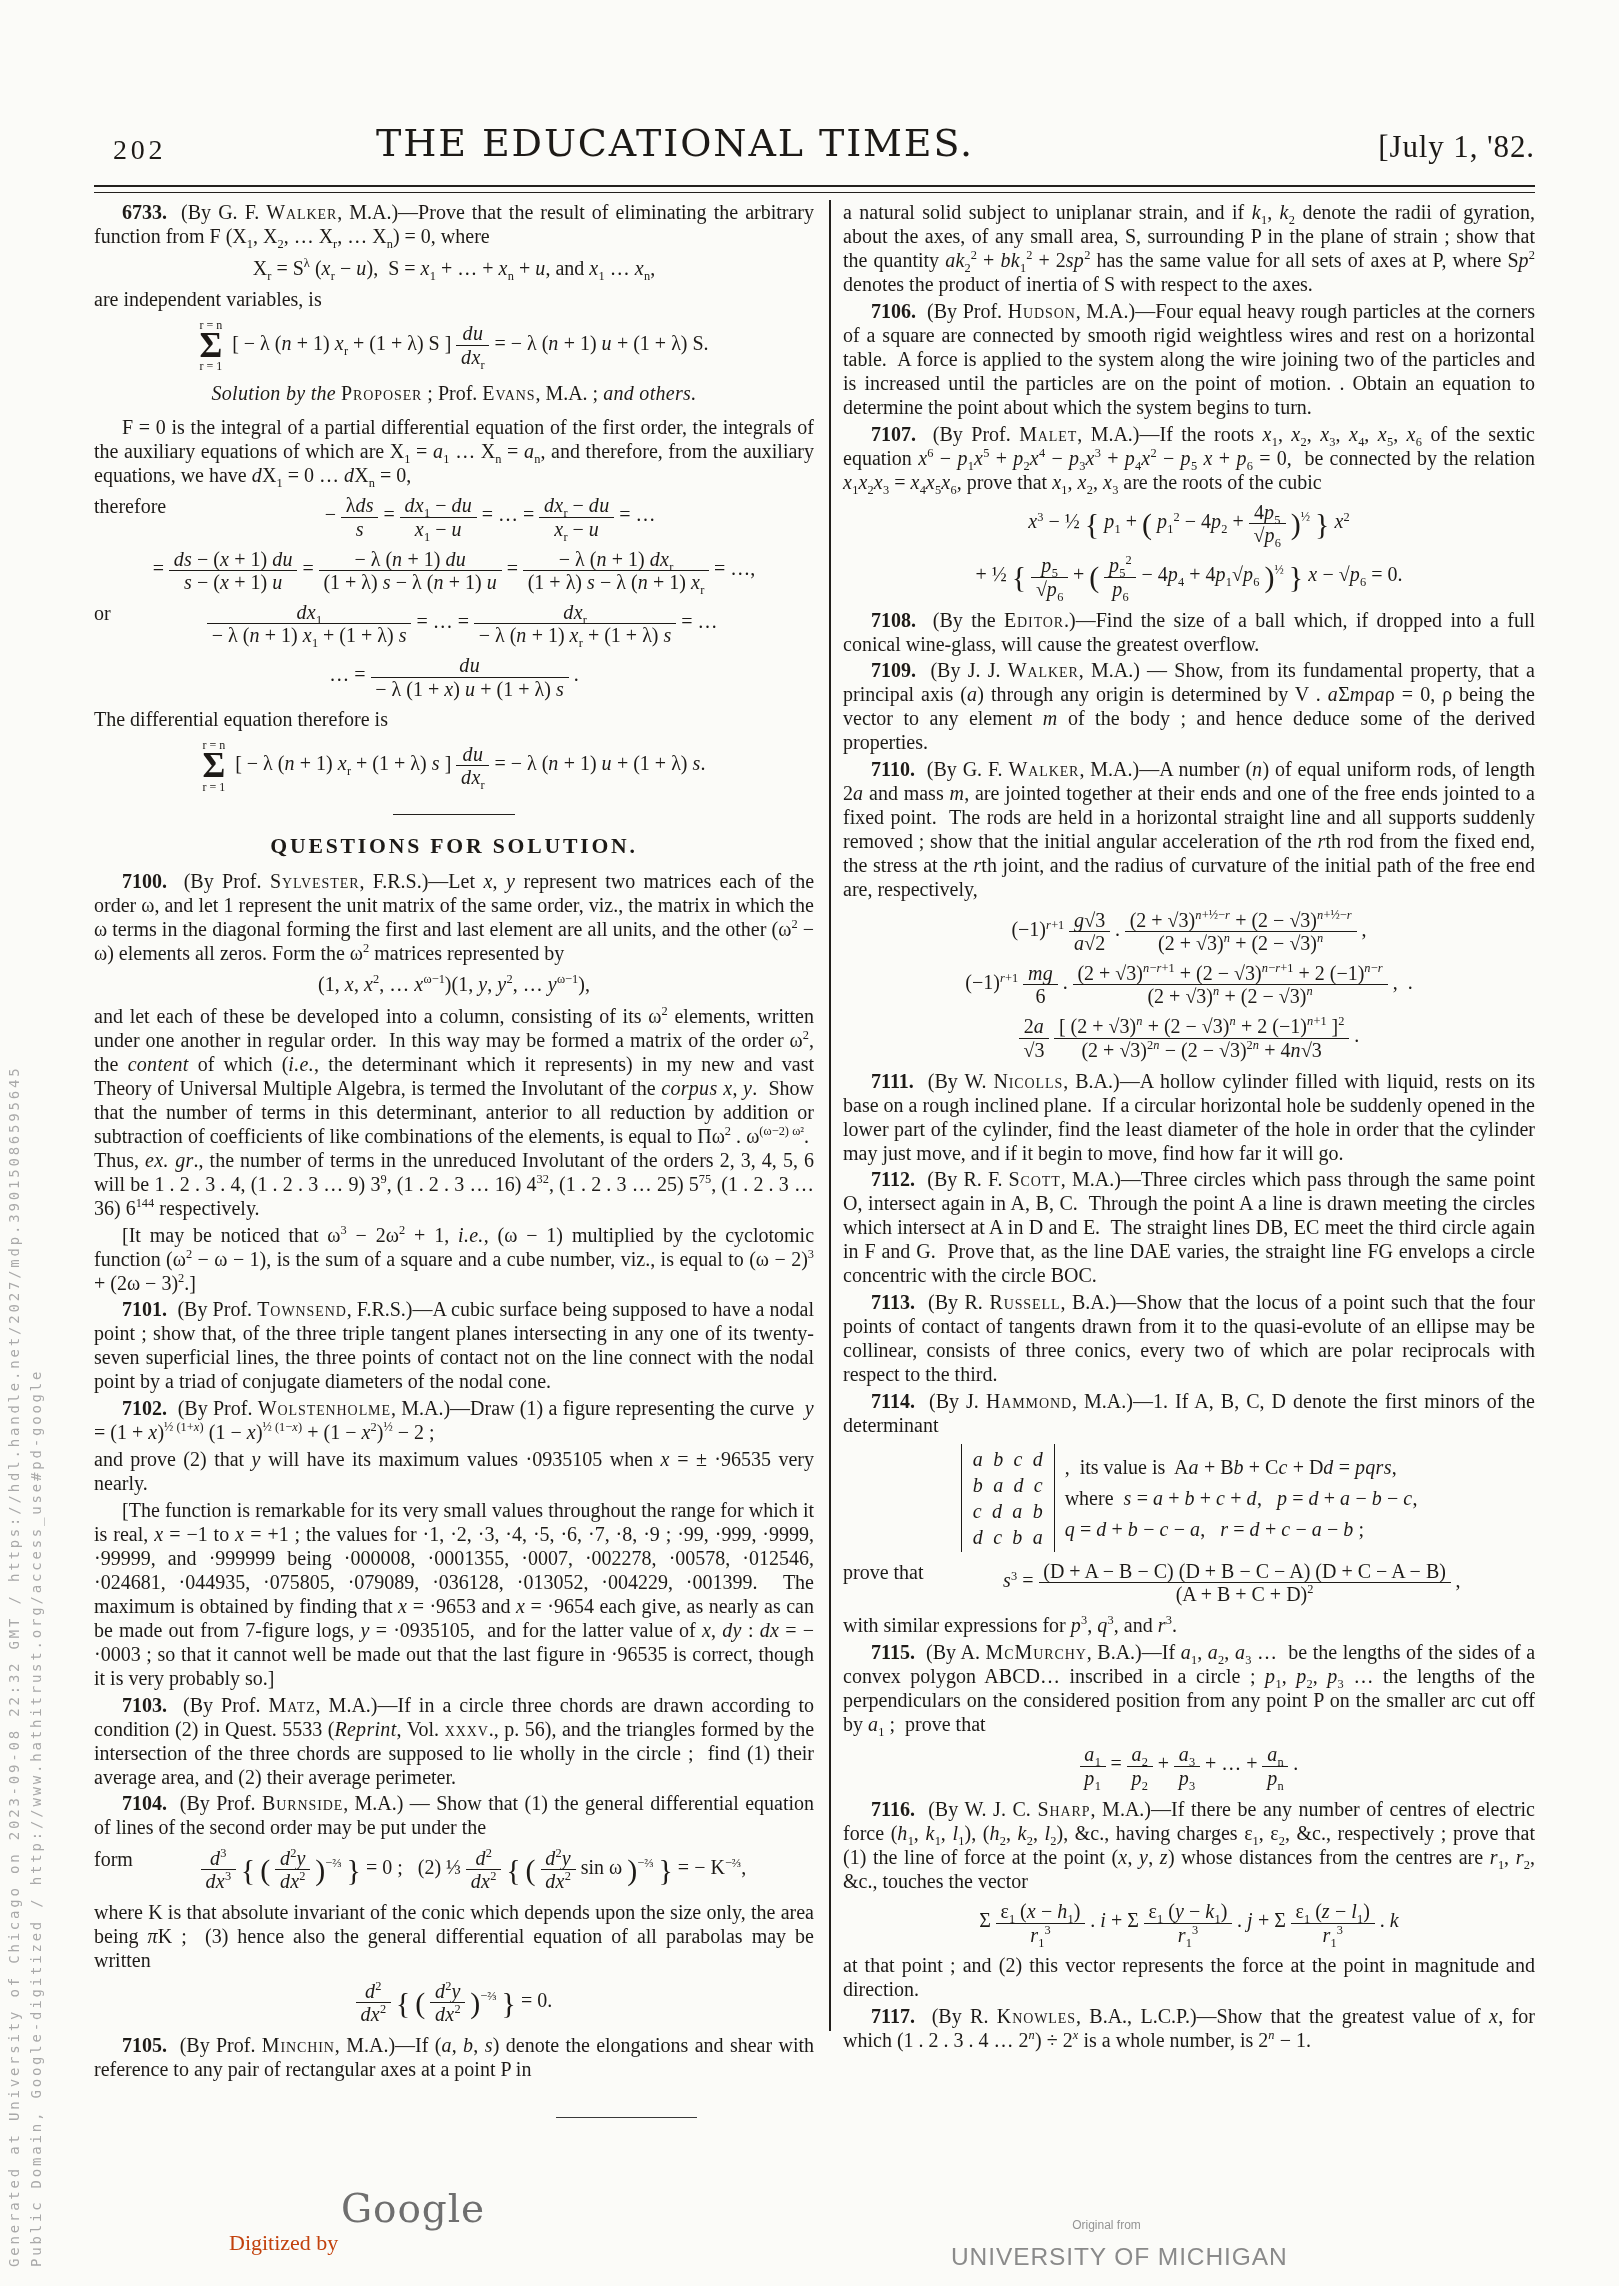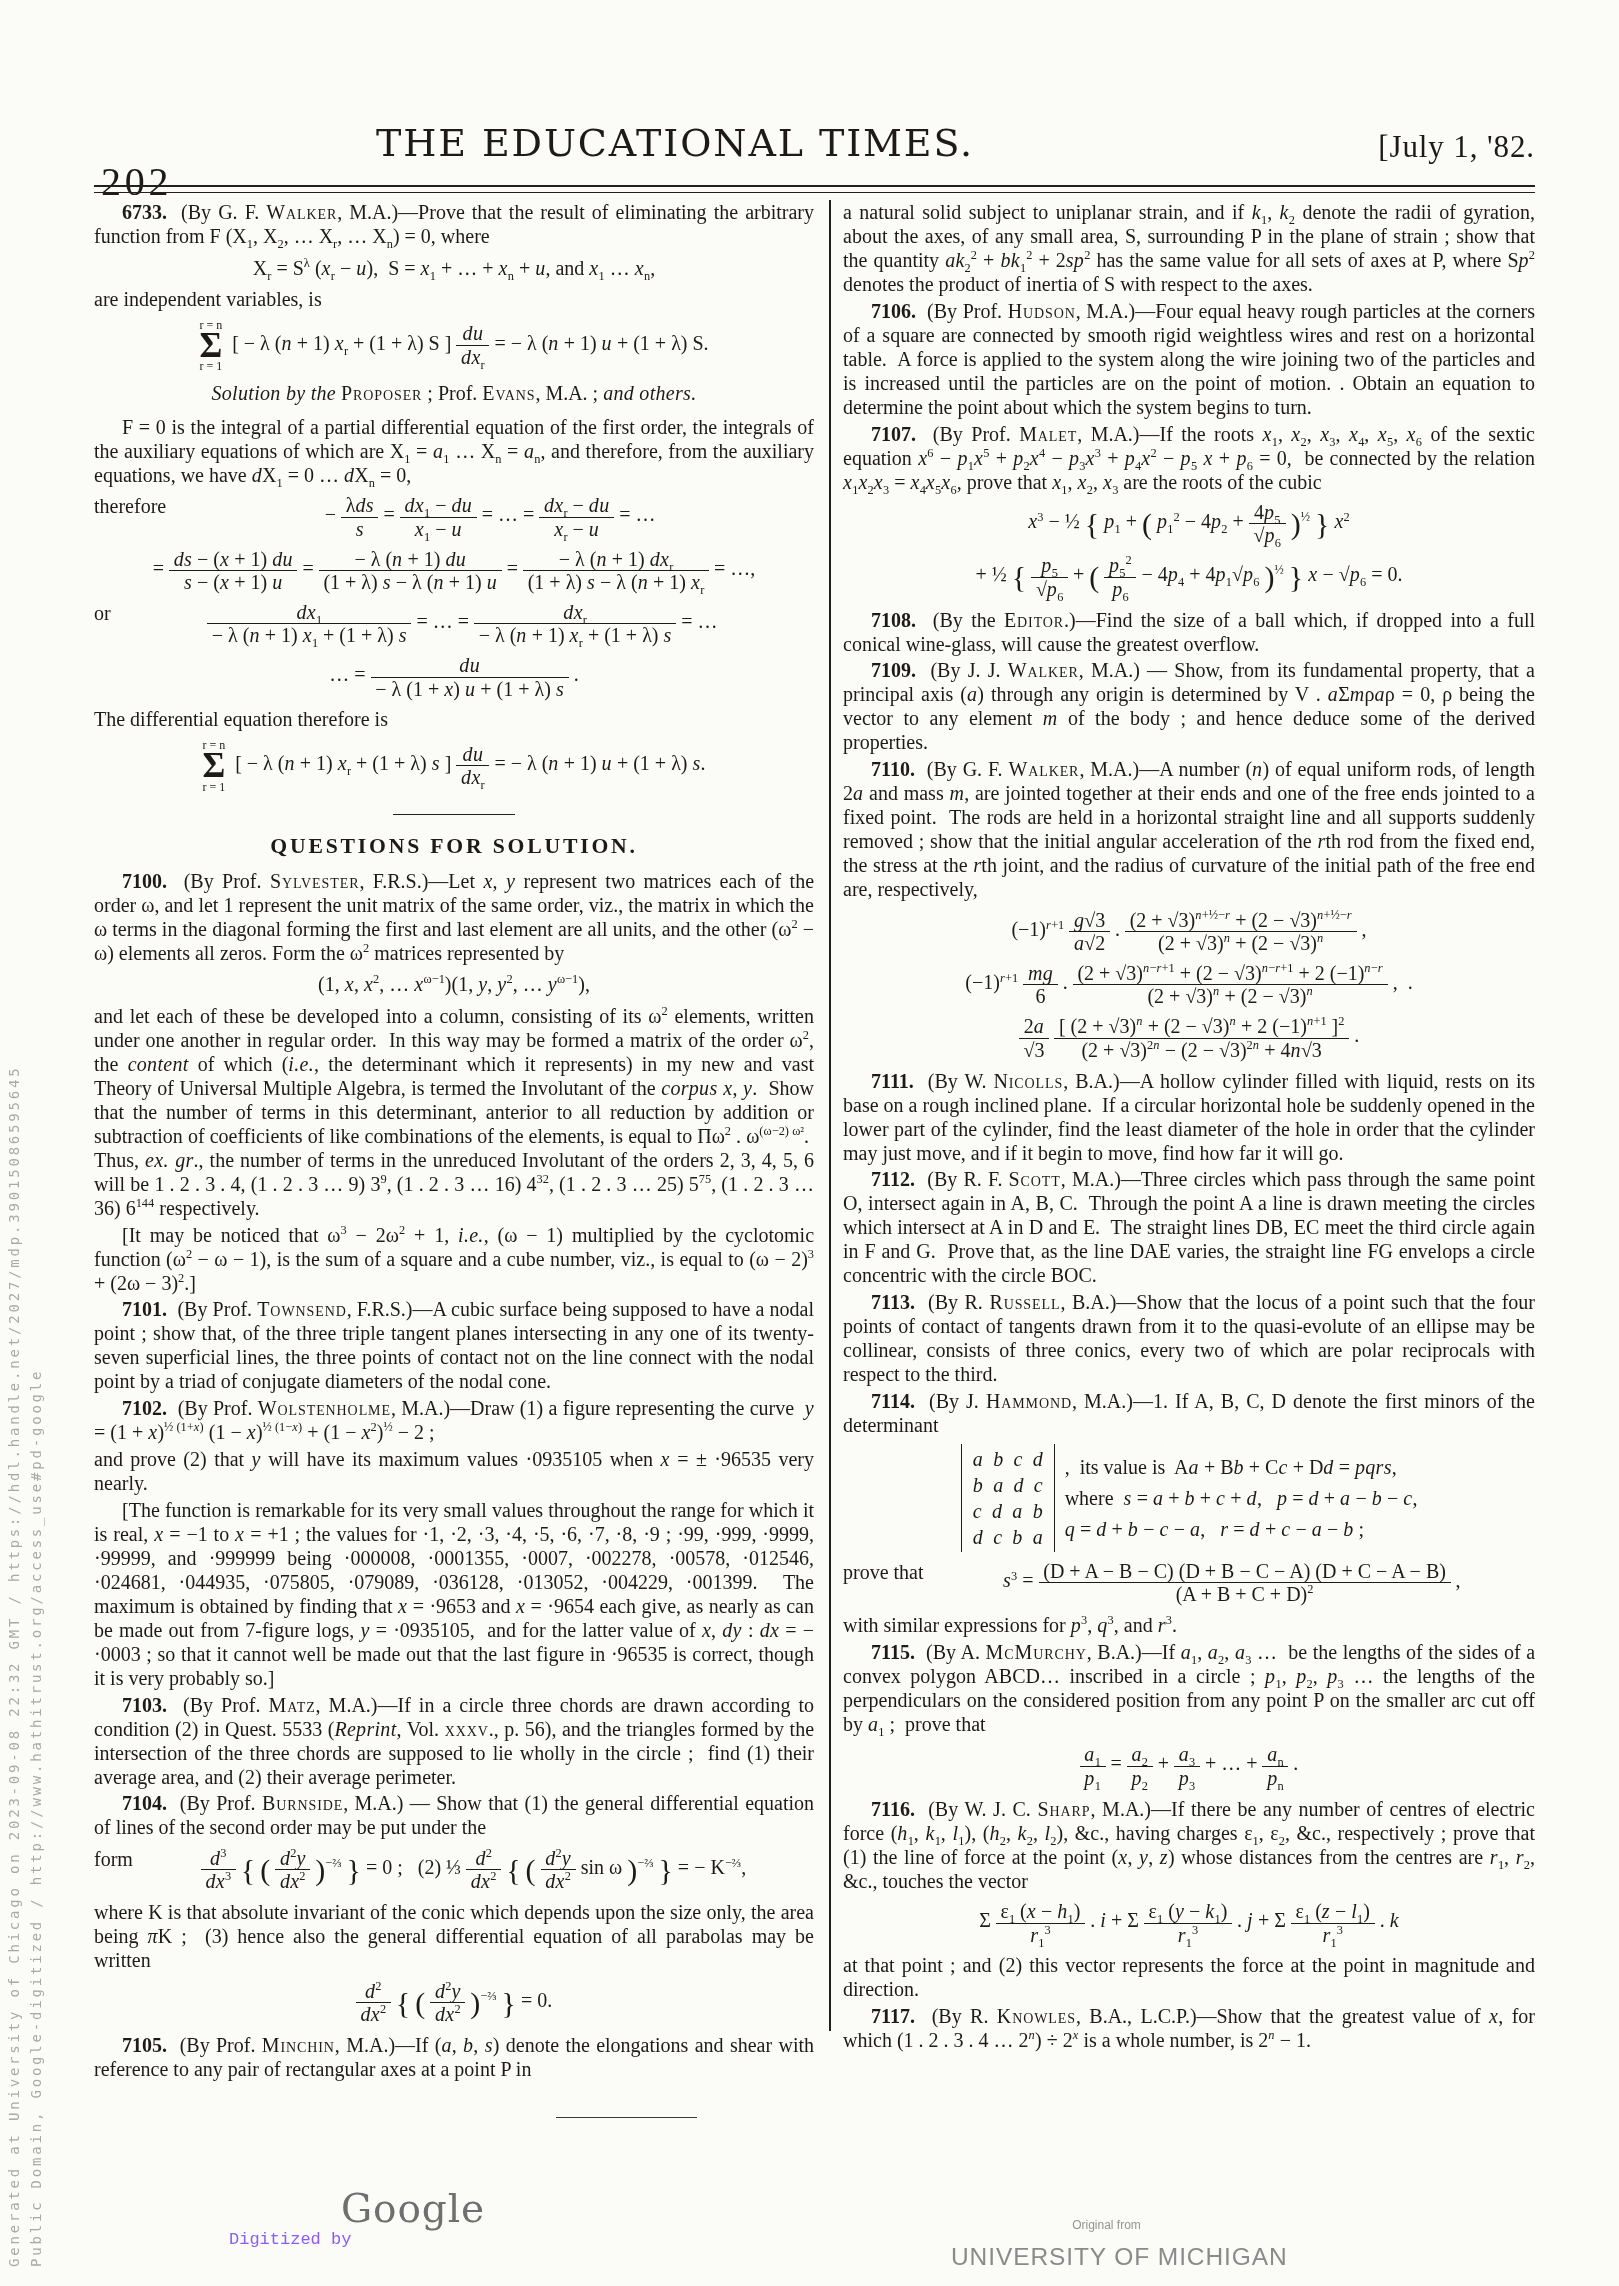--- a/index.html
+++ b/index.html
@@ -3,21 +3,21 @@
 <meta charset="utf-8">
 <style>
   html,body{margin:0;padding:0;background:#e8e8e6;}
   .page{position:relative;width:1620px;height:2286px;background:#fbfbf8;overflow:hidden;
         font-family:"Liberation Serif", serif;color:#1d1a17;}
   .margin-note{position:absolute;transform:rotate(-90deg);transform-origin:0 0;white-space:nowrap;
         font-family:"DejaVu Sans Mono", monospace;color:#a9a9a9;font-size:14px;letter-spacing:2.8px;}
   #mn1{left:5.6px;top:2267px;}
   #mn2{left:28px;top:2267px;}
   .header{position:absolute;top:121px;left:94px;width:1441px;height:66px;}
-  .page-number{position:absolute;left:7px;top:13px;font-size:40px;letter-spacing:3.8px;margin-top:24px;}
+  .page-number{position:absolute;left:19px;top:13px;font-size:28px;letter-spacing:3.8px;}
   .journal-title{position:absolute;left:282px;top:0;width:593px;text-align:center;
         font-size:38px;letter-spacing:1.9px;white-space:nowrap;font-family:"DejaVu Serif", serif;}
   .issue-date{position:absolute;right:0;top:7.5px;font-size:31px;letter-spacing:0.9px;}
   .header-rule{position:absolute;top:185px;left:94px;width:1441px;height:4.7px;
         border-top:2.8px solid #23201d;border-bottom:0.9px solid #23201d;}
   .col{position:absolute;top:200px;font-size:20px;line-height:24px;text-align:justify;}
   .col-left{left:94px;width:720px;}
   .col-right{left:843px;width:692px;}
   .col-divider{position:absolute;top:200px;left:829px;width:1.9px;height:1831px;background:#23201d;}
   .blk{margin:0 0 2.8px;}
@@ -37,22 +37,22 @@
   .sum{display:inline-block;vertical-align:middle;text-align:center;line-height:1;font-size:0.6em;}
   .sum > span{display:block;}
   .sum .sig{font-size:2.9em;line-height:0.85;font-weight:bold;}
   .big{font-size:1.5em;vertical-align:middle;}
   .det{display:inline-block;vertical-align:middle;border-left:1.9px solid #1d1a17;border-right:1.9px solid #1d1a17;
        padding:1.9px 11.3px;text-align:center;line-height:1.3;}
   .det > span{display:block;}
   .detside{display:inline-block;vertical-align:middle;text-align:left;line-height:1.55;margin-left:9.4px;}
   .detside > span{display:block;}
   .footer-rule{position:absolute;left:556px;top:2117px;width:141px;border-top:1.9px solid #3a3a3a;}
-  .digitized{position:absolute;left:229px;top:2230px;color:#8b5cf6;font-size:17px;
-       font-family:Liberation Mono, monospace;}
+  .digitized{position:absolute;left:229px;top:2230px;color:#c2410c;font-size:22px;
+       font-family:Liberation Serif, serif;}
   .google-logo{position:absolute;left:341px;top:2186px;color:#6f6f6f;font-size:39px;
        font-family:"DejaVu Serif", serif;letter-spacing:0.9px;}
   .original-from{position:absolute;left:951px;top:2218px;width:311px;text-align:center;color:#949494;
        font-size:12px;font-family:"Liberation Sans", sans-serif;}
   .institution{position:absolute;left:951px;top:2243px;width:311px;text-align:center;color:#8a8a8a;
        font-size:24.5px;letter-spacing:0.9px;font-family:"Liberation Sans", sans-serif;white-space:nowrap;}
 </style>
 </head>
 <body>
 

